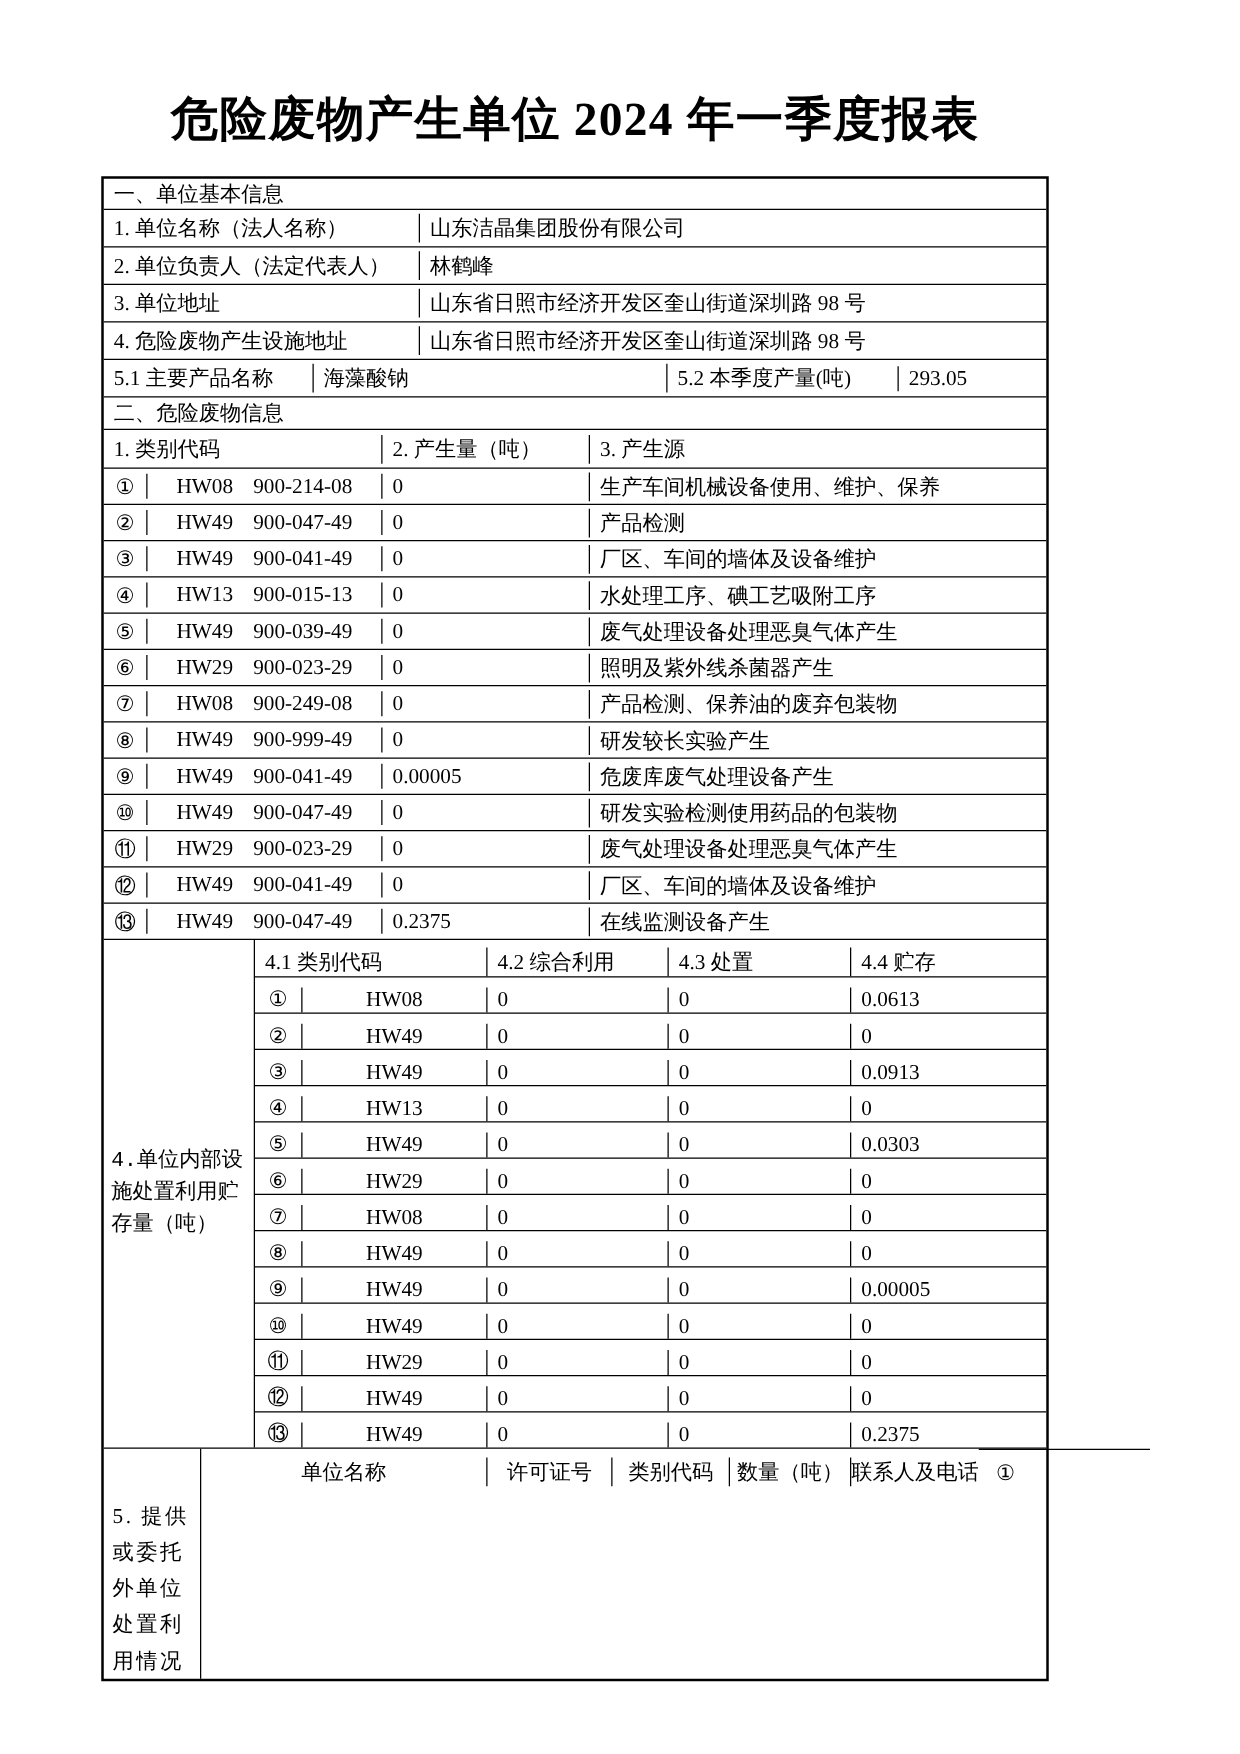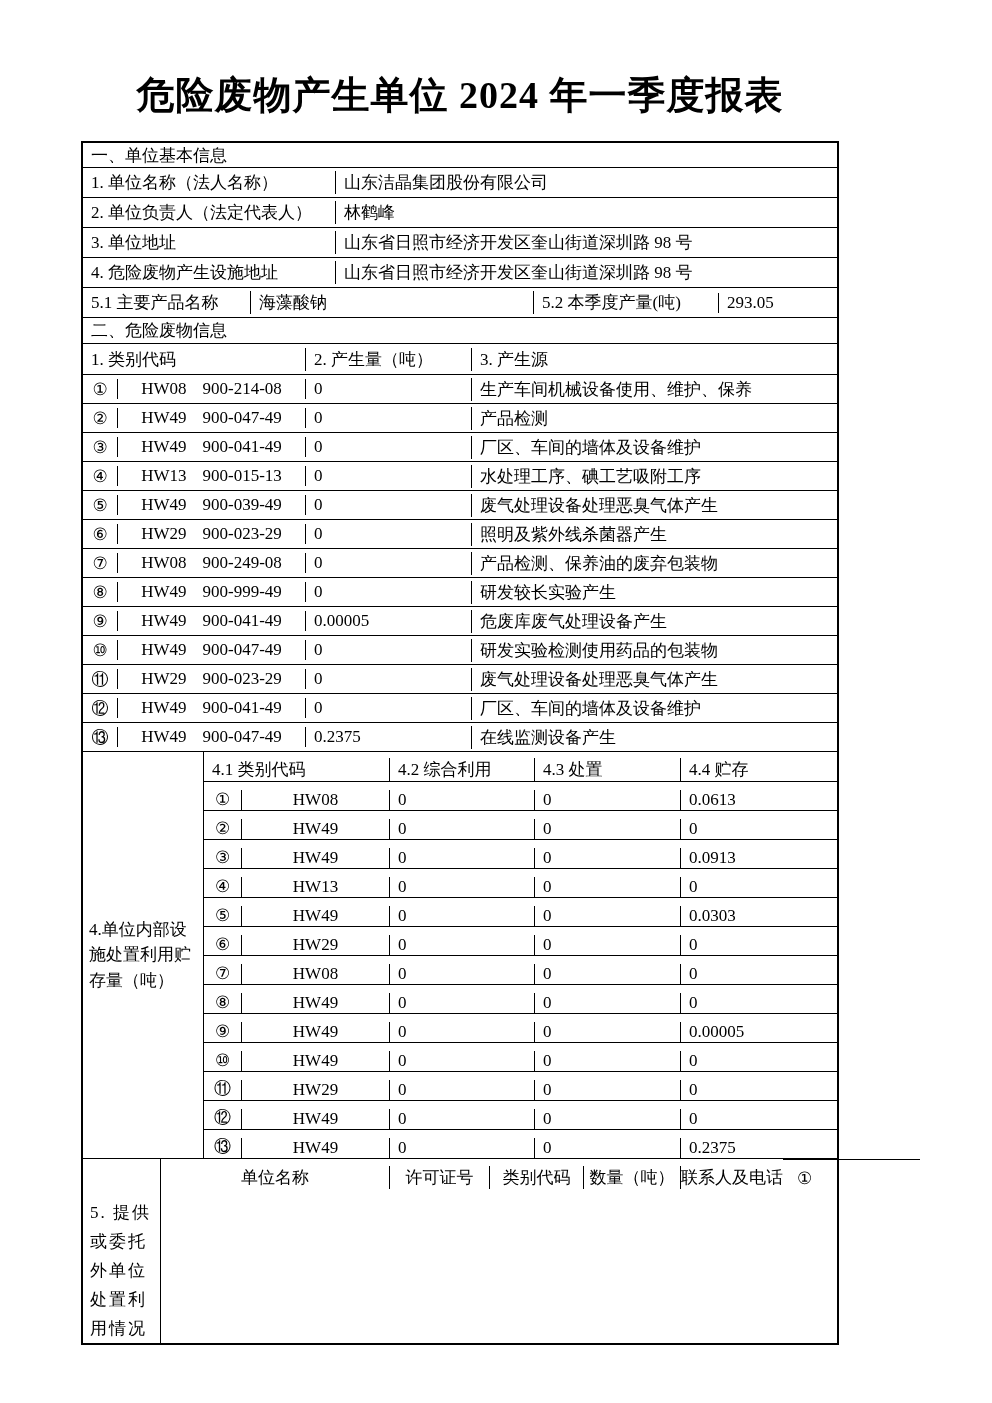--- a/index.html
+++ b/index.html
@@ -19,21 +19,21 @@
   .h24{height:24px}.h25{height:25px}.h28{height:28px}.h29{height:29px}.h30{height:30px}
   .w34{flex:0 0 34px}.w37{flex:0 0 37px}.w43{flex:0 0 43px}
   .w94{flex:0 0 94px}.w97{flex:0 0 97px}.w100{flex:0 0 100px}
   .w145{flex:0 0 145px}.w146{flex:0 0 146px}.w148{flex:0 0 148px}
   .w166{flex:0 0 166px}.w167{flex:0 0 167px}.w185{flex:0 0 185px}.w186{flex:0 0 185px}
   .w188{flex:0 0 188px}.w222{flex:0 0 222px}.w228{flex:0 0 228px}
   .w252{flex:0 0 252px}.w283{flex:0 0 283px}
   .codepair{justify-content:center;gap:16px;padding-left:0;}
   .sec4{display:flex;align-items:stretch;}
   .s4label{flex:0 0 120px;display:flex;align-items:center;padding-left:6px;box-sizing:border-box;}
-  .s4text{width:106px;line-height:1.5;word-break:break-all;white-space:normal;}
+  .s4text{width:106px;line-height:1.5;word-break:break-all;white-space:normal;font-family:Liberation Mono, monospace;}
   .s4right{flex:1 1 auto;border-left:1px solid #000;display:flex;flex-direction:column;}
   .sec5{display:flex;align-items:stretch;}
   .s5label{flex:0 0 77px;display:flex;align-items:center;padding-left:7px;box-sizing:border-box;}
   .s5text{width:64px;line-height:1.7;letter-spacing:2px;word-break:break-all;white-space:normal;margin-top:40px;}
   .s5right{flex:1 1 auto;border-left:1px solid #000;display:flex;}
   .num{font-size:17px;}
 </style>
 </head>
 <body>
 

